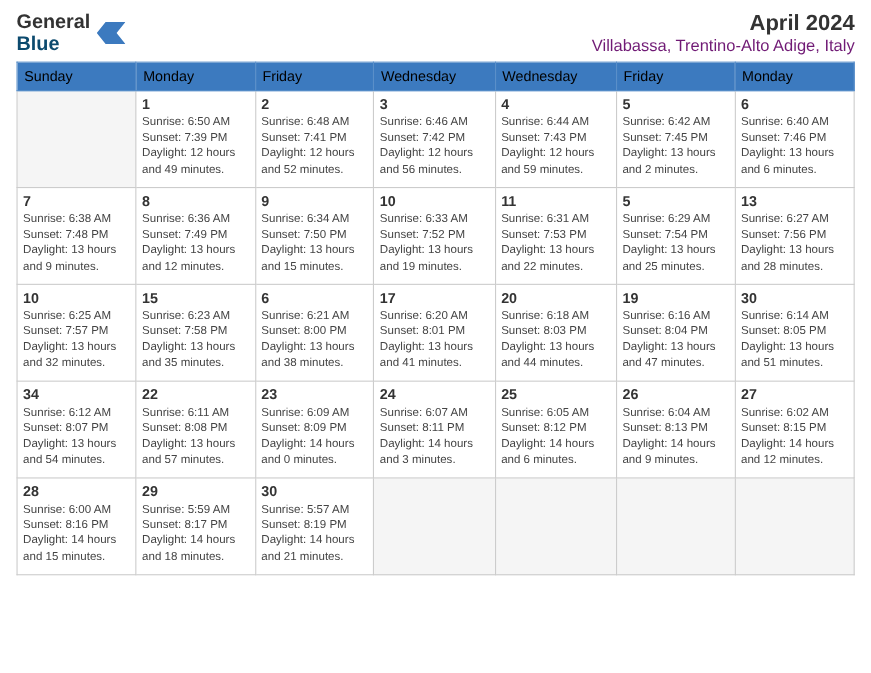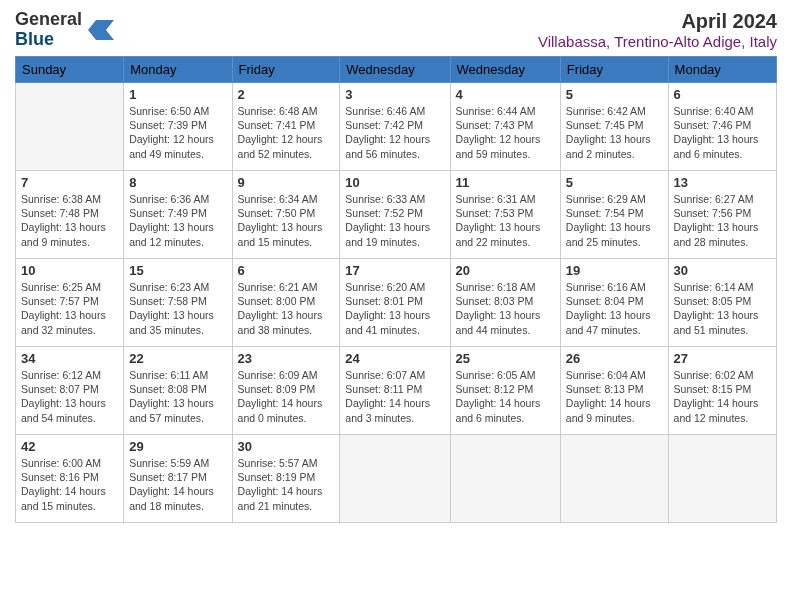--- a/index.html
+++ b/index.html
@@ -241,21 +241,21 @@
             <div class="day-number">26</div>
             <div class="day-info">Sunrise: 6:04 AM<br>Sunset: 8:13 PM<br>Daylight: 14 hours<br>and 9 minutes.</div>
           </td>
           <td>
             <div class="day-number">27</div>
             <div class="day-info">Sunrise: 6:02 AM<br>Sunset: 8:15 PM<br>Daylight: 14 hours<br>and 12 minutes.</div>
           </td>
         </tr>
         <tr class="week-row">
           <td>
-            <div class="day-number">42</div>
+            <div class="day-number">28</div>
             <div class="day-info">Sunrise: 6:00 AM<br>Sunset: 8:16 PM<br>Daylight: 14 hours<br>and 15 minutes.</div>
           </td>
           <td>
             <div class="day-number">29</div>
             <div class="day-info">Sunrise: 5:59 AM<br>Sunset: 8:17 PM<br>Daylight: 14 hours<br>and 18 minutes.</div>
           </td>
           <td>
             <div class="day-number">30</div>
             <div class="day-info">Sunrise: 5:57 AM<br>Sunset: 8:19 PM<br>Daylight: 14 hours<br>and 21 minutes.</div>
           </td>

